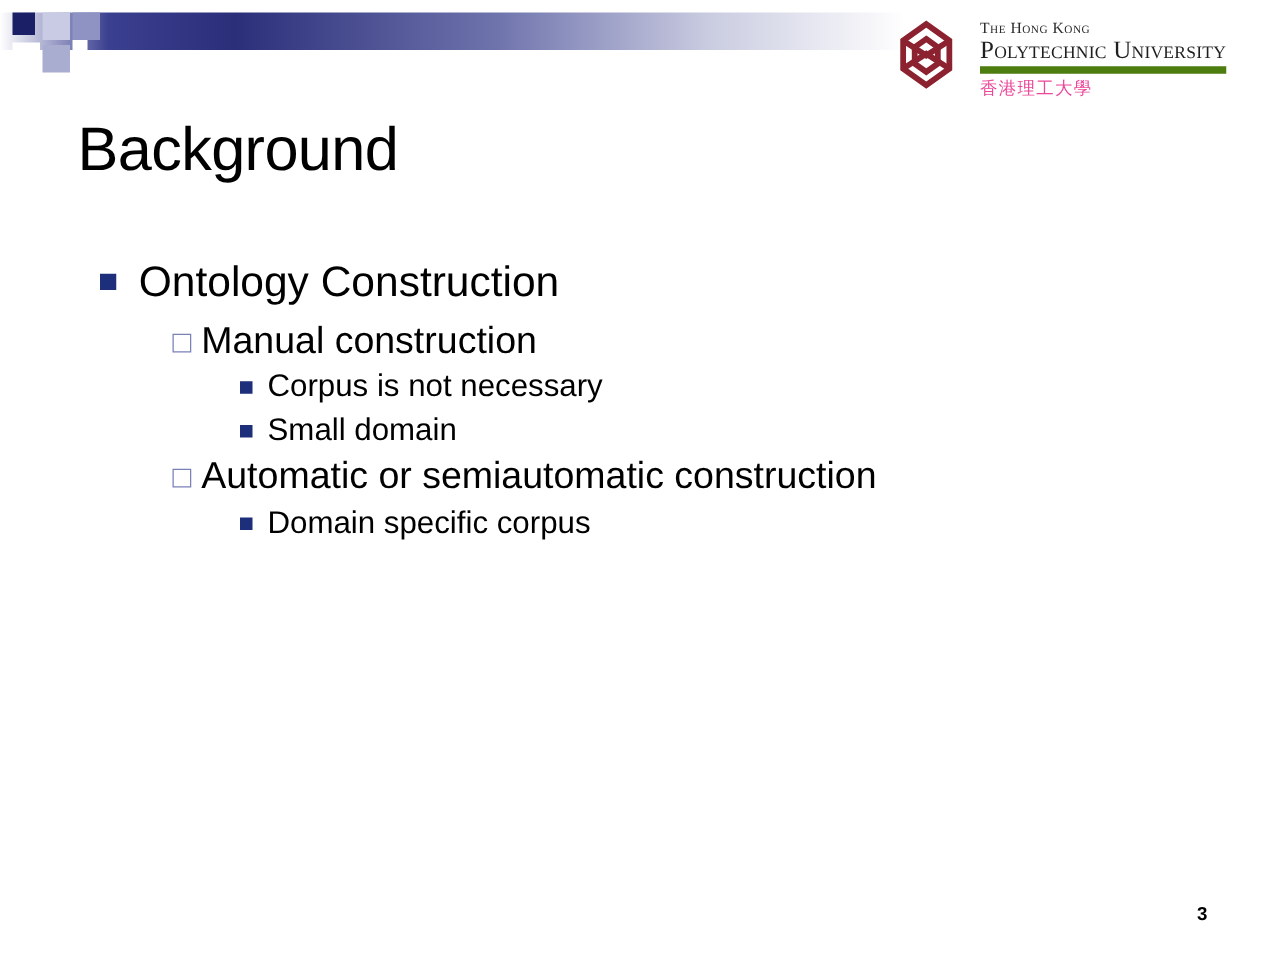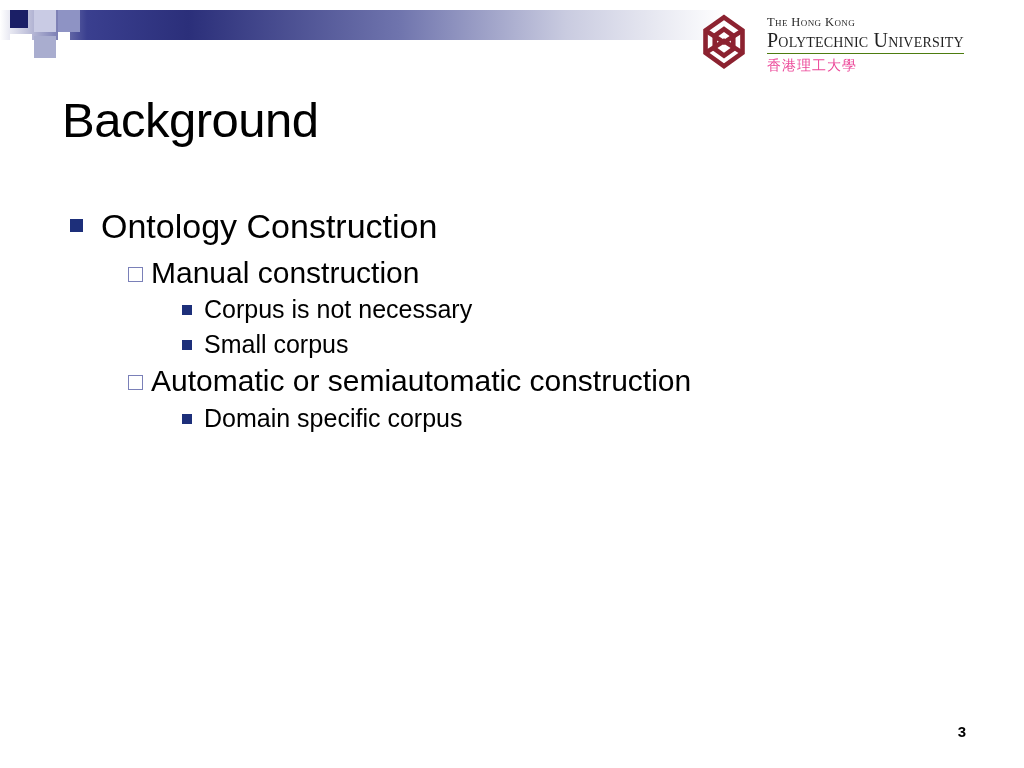--- a/index.html
+++ b/index.html
@@ -37,26 +37,26 @@
   .sq-a { left: 10px;  top: 10px;  width: 18px; height: 18px; background: #1b1f66; }
   .sq-b { left: 34px;  top: 10px;  width: 22px; height: 22px; background: #c9cbe4; }
   .sq-c { left: 58px;  top: 10px;  width: 22px; height: 22px; background: #8e93c4; }
   .sq-d { left: 10px;  top: 34px;  width: 22px; height: 22px; background: #ffffff; }
   .sq-e { left: 34px;  top: 36px;  width: 22px; height: 22px; background: #a9adcf; }
   .sq-f { left: 58px;  top: 32px;  width: 12px; height: 12px; background: #ffffff; }
 
   
   .logo-wrap {
     position: absolute;
-    right: 33px;
+    right: 16px;
     top: 8px;
     width: 300px;
     height: 72px;
     display: flex;
-    align-items: center;
+    align-items: flex-end;
   }
   .logo-mark {
     width: 66px;
     height: 66px;
     flex: 0 0 auto;
     margin-top: 2px;
   }
   .logo-text {
     margin-left: 10px;
     padding-top: 3px;
@@ -69,21 +69,21 @@
     font-variant: small-caps;
     line-height: 1.05;
   }
   .logo-line2 {
     font-family: "Liberation Serif", serif;
     font-size: 20px;
     letter-spacing: 0.2px;
     color: #1f1f1f;
     font-variant: small-caps;
     line-height: 1.1;
-    border-bottom: 1px solid #4d7c0f;
+    border-bottom: 6px solid #4d7c0f;
     padding-bottom: 2px;
   }
   .logo-line3 {
     font-family: "DejaVu Sans", sans-serif;
     font-size: 14px;
     color: #ec4899;
     letter-spacing: 1px;
     margin-top: 3px;
   }
 
@@ -94,21 +94,21 @@
     top: 92px;
     font-size: 49px;
     color: #000000;
     font-weight: normal;
     letter-spacing: -0.5px;
   }
 
   
   .body-area {
     position: absolute;
-    left: 70px;
+    left: 80px;
     top: 205px;
     width: 900px;
   }
   .lvl1, .lvl2, .lvl3 {
     display: flex;
     align-items: flex-start;
   }
   .lvl1 {
     margin-bottom: 6px;
   }
@@ -217,21 +217,21 @@
     <span class="text">Manual construction</span>
   </div>
 
   <div class="lvl3">
     <span class="bullet"></span>
     <span class="text">Corpus is not necessary</span>
   </div>
 
   <div class="lvl3">
     <span class="bullet"></span>
-    <span class="text">Small corpus</span>
+    <span class="text">Small domain</span>
   </div>
 
   <div class="lvl2">
     <span class="bullet"></span>
     <span class="text">Automatic or semiautomatic construction</span>
   </div>
 
   <div class="lvl3">
     <span class="bullet"></span>
     <span class="text">Domain specific corpus</span>

